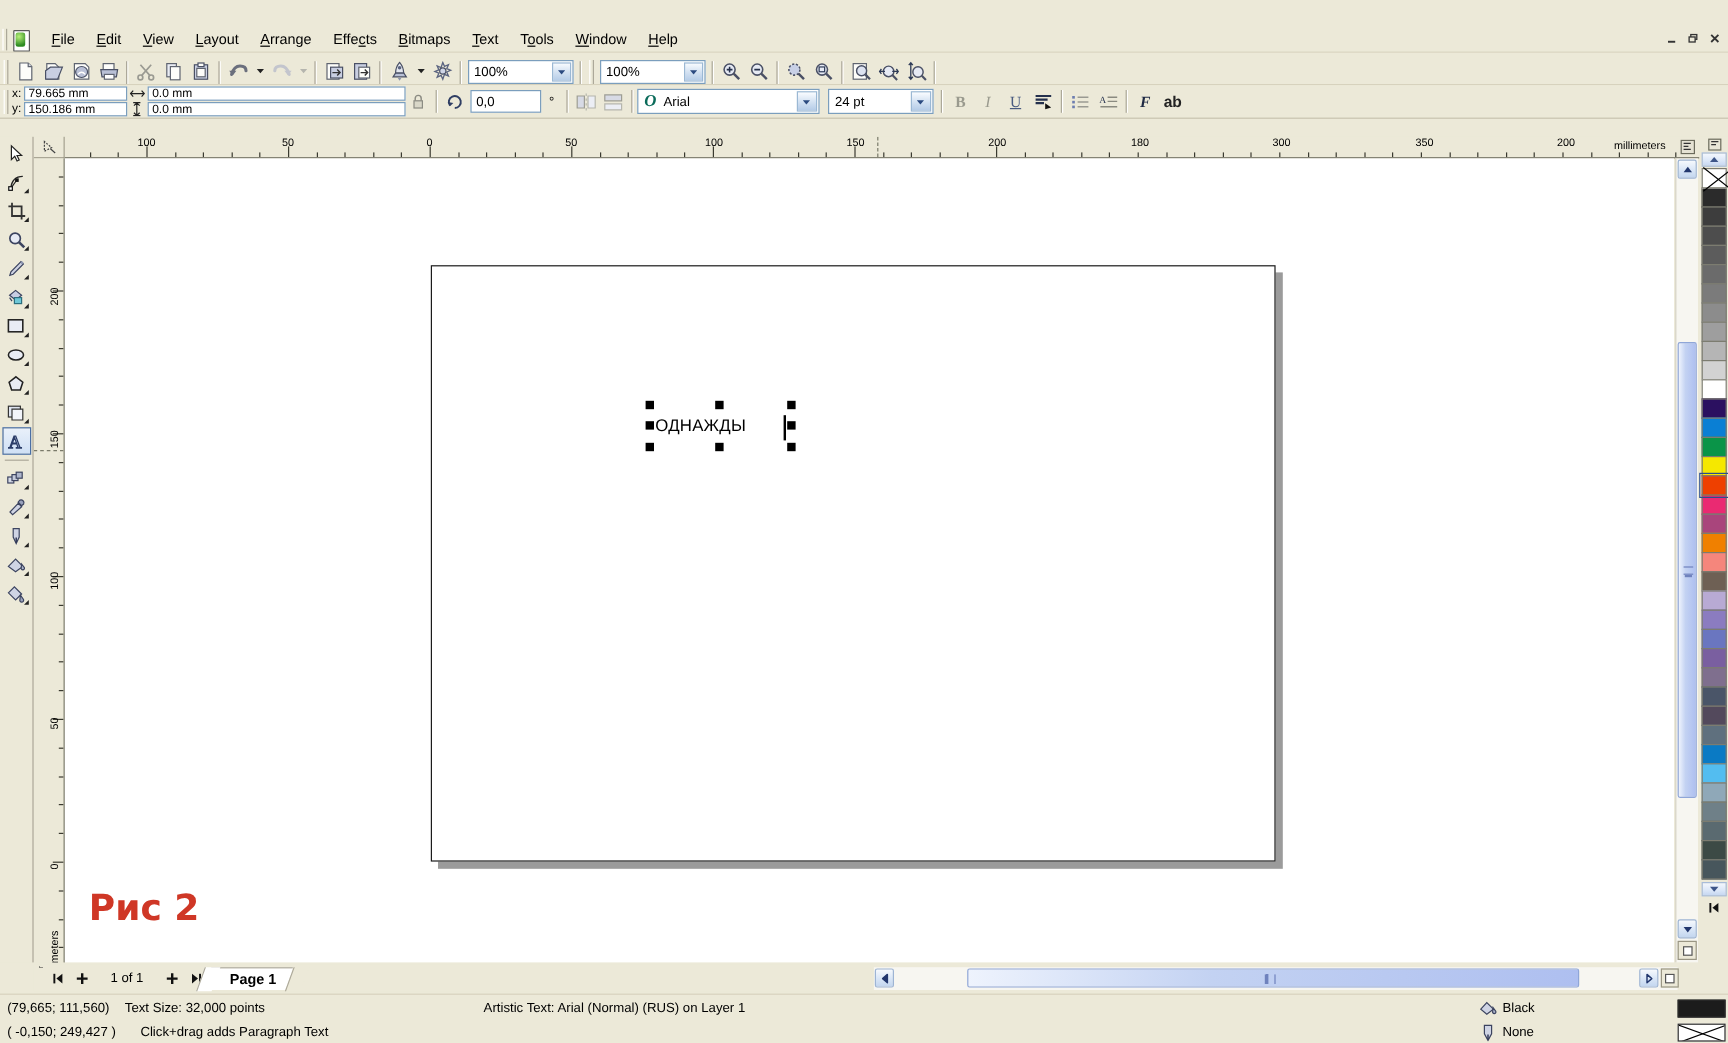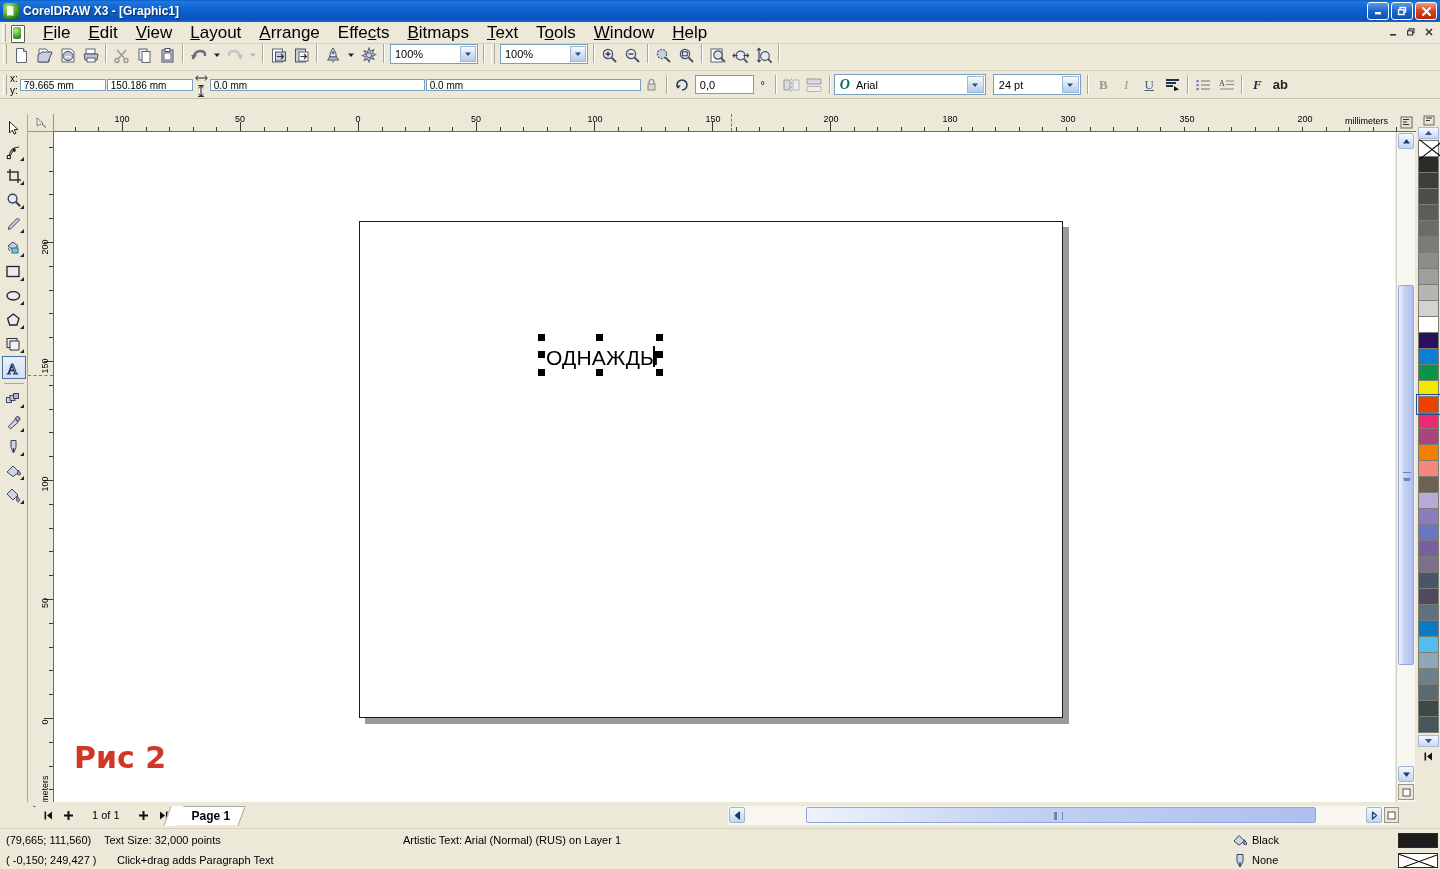--- a/index.html
+++ b/index.html
@@ -63,35 +63,35 @@
   .doc-icon::before {
     content: ""; position: absolute; left: 3px; top: 1px; width: 12px; height: 16px;
     background: #fff; border: 1px solid #5a5a5a; border-radius: 1px;
   }
   .doc-icon::after {
     content: ""; position: absolute; left: 5px; top: 3px; width: 8px; height: 12px;
     background: radial-gradient(circle at 35% 30%, #b7f07a, #2e8b22 75%);
     border-radius: 2px;
   }
   .menu-item {
-    padding: 3px 9px; color: #000; font-size: 17px; cursor: default; white-space: nowrap;
+    padding: 3px 9px; color: #000; font-size: 12px; cursor: default; white-space: nowrap;
   }
   .menu-item u { text-decoration: underline; }
   .menubar .mdi-buttons { position: absolute; right: 3px; top: 2px; display: flex; gap: 1px; }
   .mdi-btn {
     width: 17px; height: 16px;
     display: flex; align-items: center; justify-content: center;
     color: #333; font-size: 10px; cursor: pointer;
     border: 1px solid transparent;
   }
 
   
   .toolbar {
     position: absolute; left: 0; top: 44px; width: 1440px; height: 27px;
-    background: #ece9d8; display: flex; align-items: flex-start;
+    background: #ece9d8; display: flex; align-items: flex-end;
     border-bottom: 1px solid #d7d2bd;
   }
   .tb-grip {
     width: 4px; height: 20px; margin: 0 3px;
     border-left: 1px solid #fff; border-right: 1px solid #aca899; flex: none;
   }
   .tbtn {
     width: 23px; height: 22px; display: flex; align-items: center; justify-content: center;
     cursor: pointer; border: 1px solid transparent; position: relative; flex: none;
   }
@@ -111,21 +111,21 @@
   }
 
   
   .propbar {
     position: absolute; left: 0; top: 71px; width: 1440px; height: 28px;
     background: #ece9d8; display: flex; align-items: center;
     border-bottom: 1px solid #c8c3ae;
   }
   .xy-block { display: flex; align-items: center; flex: none; }
   .xy-labels { display: flex; flex-direction: column; font-size: 10px; margin-right: 2px; line-height: 12px; }
-  .tiny-fields { display: flex; gap: 1px; }
+  .tiny-fields { display: flex; flex-direction: column; gap: 1px; }
   .tiny-field {
     width: 86px; height: 12px; background: #fff; border: 1px solid #7b9ebd;
     font-size: 10px; line-height: 11px; padding-left: 3px; color: #000;
   }
   .dim-icons { display: flex; flex-direction: column; align-items: center; gap: 1px; margin: 0 2px; }
   .dim-icons span { font-size: 9px; line-height: 12px; height: 12px; display:flex; align-items:center;}
   .prop-field {
     height: 19px; background: #fff; border: 1px solid #7b9ebd;
     font-size: 11px; display: flex; align-items: center; padding-left: 4px;
   }
@@ -203,21 +203,21 @@
     position: absolute; left: 305px; top: 89px; width: 704px; height: 497px;
     background: #fff; border: 1px solid #1b1b1b;
   }
   .page-shadow {
     position: absolute; left: 311px; top: 95px; width: 704px; height: 497px;
     background: #9b9b9b;
   }
   .textobj {
     position: absolute; left: 487px; top: 211px;
     font-family: "Liberation Sans", sans-serif;
-    font-size: 21px; letter-spacing: .2px; color: #000; white-space: nowrap;
+    font-size: 14px; letter-spacing: .2px; color: #000; white-space: nowrap;
   }
   .handle { position: absolute; width: 7px; height: 7px; background: #000; }
   .caret { position: absolute; width: 2px; background: #000; }
   .ris2 {
     position: absolute; left: 20px; top: 608px;
     color: #cf3726; font-size: 30px; font-weight: bold;
     font-family: "DejaVu Sans", sans-serif;
   }
 
   
@@ -312,42 +312,20 @@
   .st-icon { position: absolute; width: 16px; height: 16px; }
 
   svg { pointer-events: none; }
   .ic { display:block; }
 </style>
 </head>
 <body>
 
 <div id="app">
 
-  <div class="titlebar">
-    <div class="tb-icon"></div>
-    <div class="tb-text">CorelDRAW X3 - [Graphic1]</div>
-    <div class="tb-buttons">
-      <div class="tb-btn">
-        <svg width="10" height="10" viewBox="0 0 10 10">
-            <rect x="2" y="6" width="6" height="2.4" fill="#fff"></rect>
-          </svg>
-      </div>
-      <div class="tb-btn">
-        <svg width="10" height="10" viewBox="0 0 10 10">
-          <rect x="3" y="1.5" width="5.5" height="4.5" fill="none" stroke="#fff" stroke-width="1.4"></rect>
-          <rect x="1.5" y="3.8" width="5.5" height="4.7" fill="#1a63c8" stroke="#fff" stroke-width="1.4"></rect>
-        </svg>
-      </div>
-      <div class="tb-btn close">
-        <svg width="11" height="11" viewBox="0 0 11 11">
-          <path d="M2,2 L9,9 M9,2 L2,9" stroke="#fff" stroke-width="2" stroke-linecap="round"></path>
-        </svg>
-      </div>
-    </div>
-  </div>
 
   <div class="menubar">
     <div class="menu-grip"></div>
     <div class="doc-icon"></div>
     <div class="menu-item"><u>F</u><span>ile</span></div>
     <div class="menu-item"><u>E</u>dit</div>
     <div class="menu-item"><u>V</u>iew</div>
     <div class="menu-item"><u>L</u>ayout</div>
     <div class="menu-item"><u>A</u>rrange</div>
     <div class="menu-item">Effe<u>c</u>ts</div>

